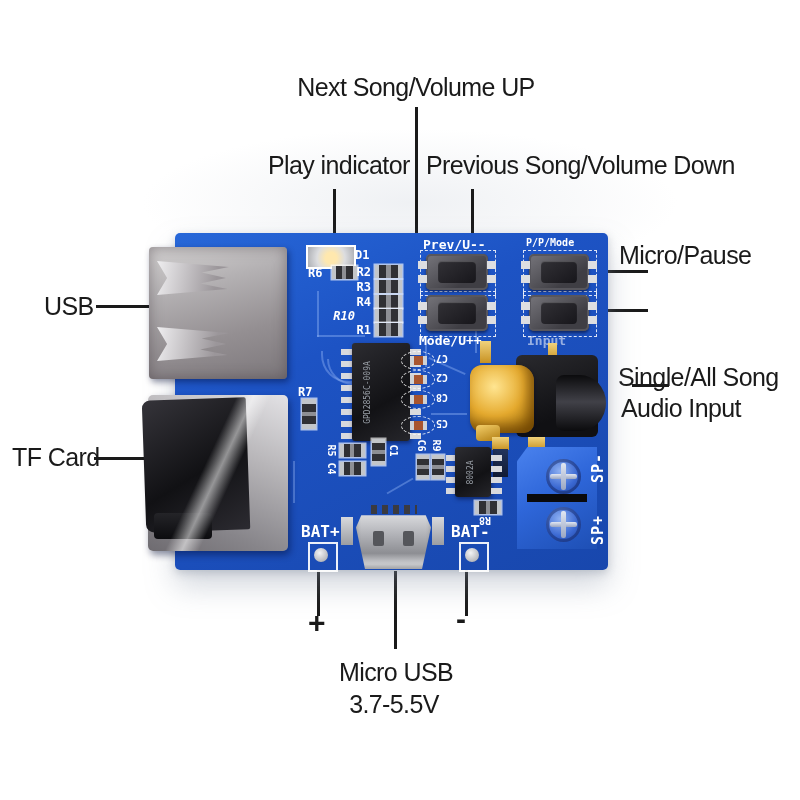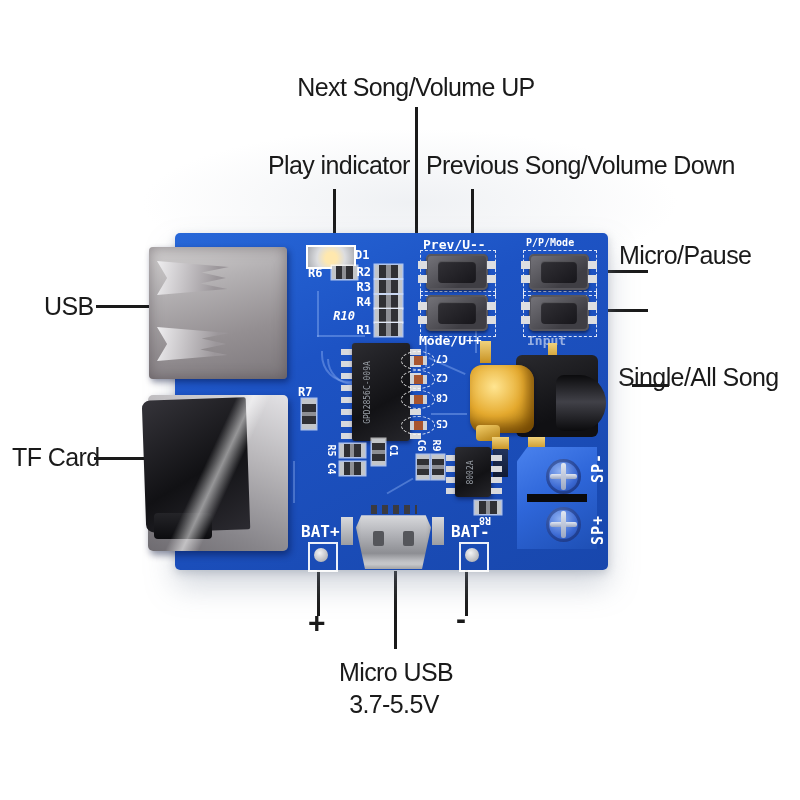--- a/index.html
+++ b/index.html
@@ -110,20 +110,21 @@
 <div class="scene">
 
   <div class="haze"></div>
 
   <div class="ann" style="left:416px;top:74px;transform:translateX(-50%);">Next Song/Volume UP</div>
   <div class="ann" style="left:268px;top:152px;">Play indicator</div>
   <div class="ann" style="left:426px;top:152px;text-align:right;">Previous Song/Volume Down</div>
   <div class="ann" style="left:44px;top:293px;">USB</div>
   <div class="ann" style="left:619px;top:242px;">Micro/Pause</div>
   <div class="ann" style="left:618px;top:320px;margin-top:44px;">Single/All Song</div>
+  <div class="ann" style="left:621px;top:395px;">Audio Input</div>
   <div class="ann" style="left:12px;top:444px;">TF Card</div>
   <div class="ann small-sign" style="left:308px;top:606px;">+</div>
   <div class="ann small-sign" style="left:456px;top:602px;">-</div>
   <div class="ann" style="left:396px;top:659px;transform:translateX(-50%);">Micro USB</div>
   <div class="ann" style="left:394px;top:691px;transform:translateX(-50%);">3.7-5.5V</div>
 
   <div class="cl v" style="left:415px;top:107px;height:202px;"></div>
   <div class="cl h" style="left:415px;top:306px;width:41px;"></div>
   <div class="cl v" style="left:333px;top:189px;height:62px;"></div>
   <div class="cl v" style="left:471px;top:189px;height:65px;"></div>

